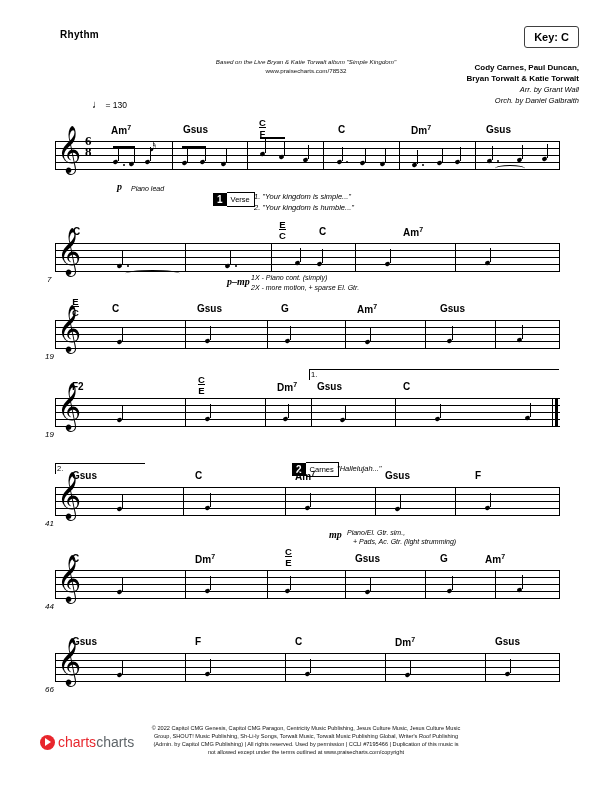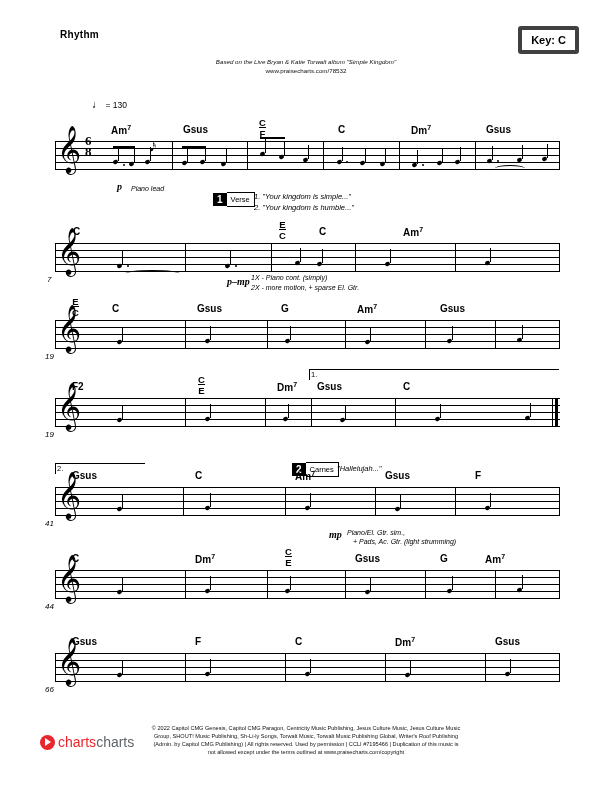--- a/index.html
+++ b/index.html
@@ -26,21 +26,21 @@
   .subtitle{
     position:absolute;left:0;right:0;top:58px;
     text-align:center;font-size:6.2px;font-style:italic;color:#111;
   }
   .weblink{
     position:absolute;left:0;right:0;top:67px;
     text-align:center;font-size:6.2px;color:#111;
   }
   .key-box{
     position:absolute;right:33px;top:26px;
-    border:4px solid #404040;border-radius:3px;
+    border:1px solid #404040;border-radius:3px;
     padding:4px 9px;font-size:11px;font-weight:bold;
   }
   .credits{
     position:absolute;right:33px;top:62px;
     text-align:right;font-size:8px;line-height:11px;
   }
   .credits .bold{font-weight:bold;}
   .credits .ital{font-style:italic;font-size:7.5px;}
 
   .tempo{
@@ -152,20 +152,26 @@
 <body>
 
 <div class="page">
 
   <div class="rhythm-label">Rhythm</div>
   <div class="subtitle">Based on the Live Bryan &amp; Katie Torwalt album "Simple Kingdom"</div>
   <div class="weblink">www.praisecharts.com/78532</div>
 
   <div class="key-box">Key: C</div>
 
+  <div class="credits">
+    <div class="bold">Cody Carnes, Paul Duncan,</div>
+    <div class="bold">Bryan Torwalt &amp; Katie Torwalt</div>
+    <div class="ital">Arr. by Grant Wall</div>
+    <div class="ital">Orch. by Daniel Galbraith</div>
+  </div>
 
   <div class="tempo">
     <span class="note">♩</span>
     <span>= 130</span>
   </div>
 
   <div class="system" style="top:141px;">
     <div class="staff">
       <div class="line l1"></div>
         <div class="line l2"></div>

